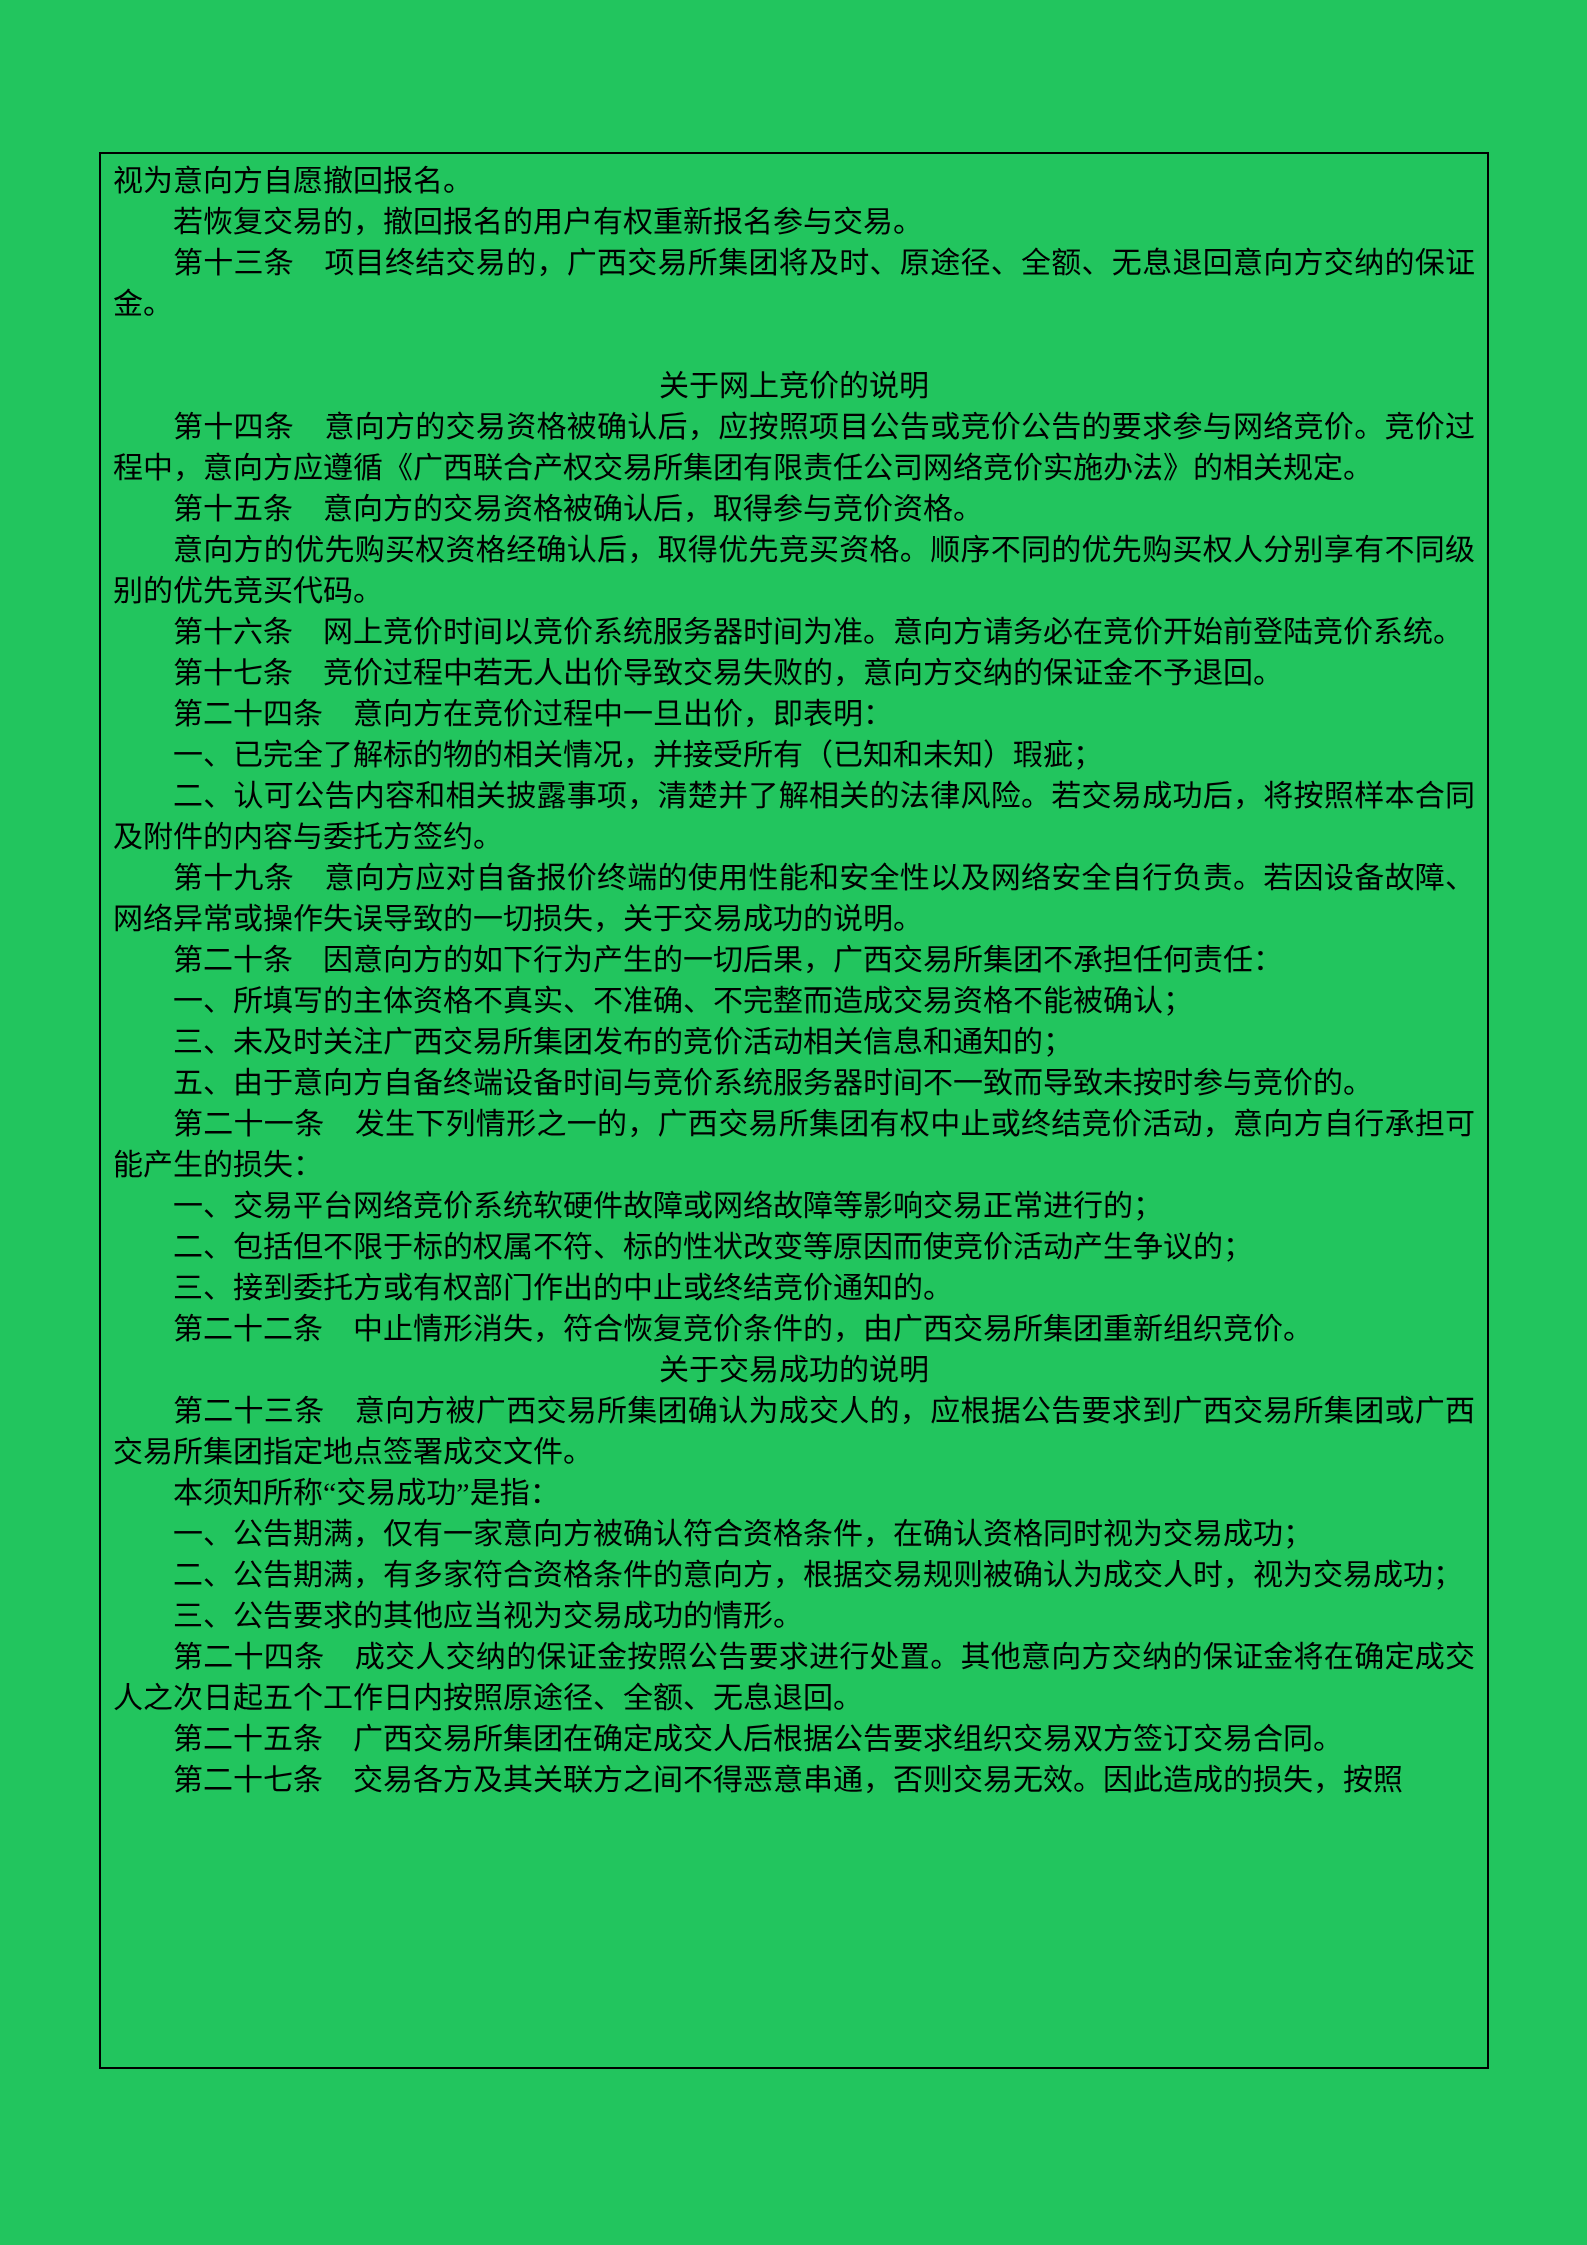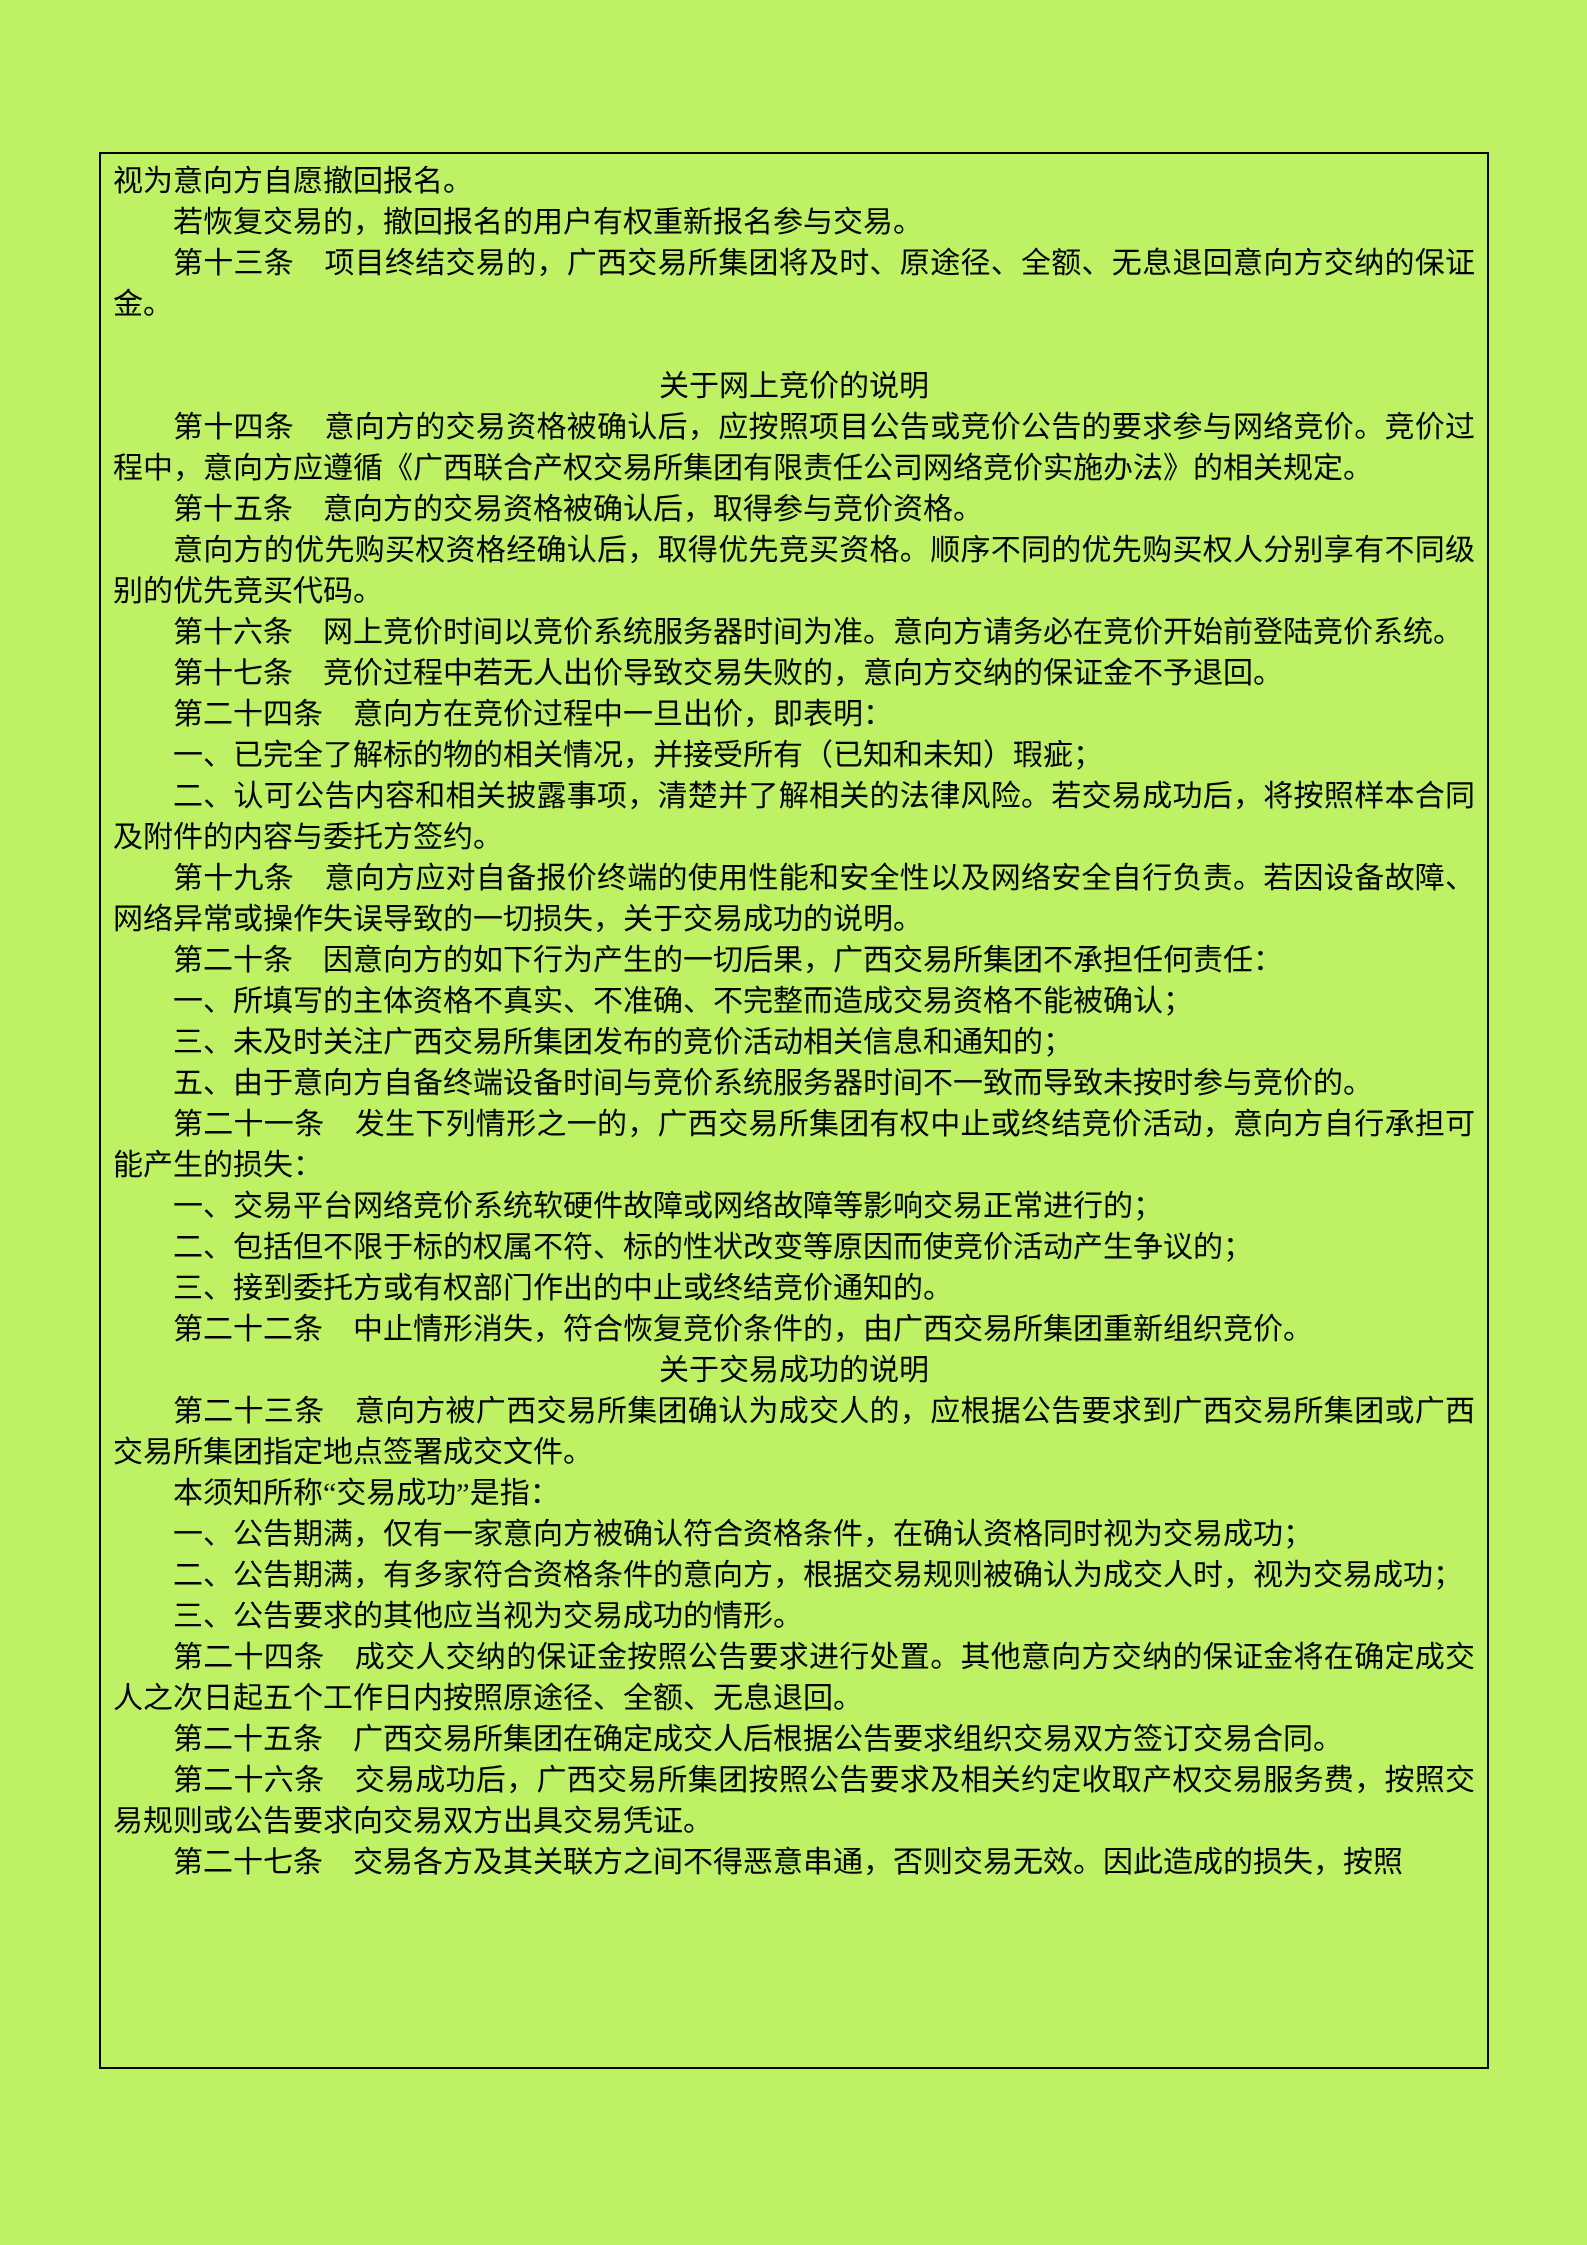--- a/index.html
+++ b/index.html
@@ -4,21 +4,21 @@
 <style>
   html, body {
     margin: 0;
     padding: 0;
     background: #ffffff;
   }
   .page {
     position: relative;
     width: 1587px;
     height: 2245px;
-    background: #bef264;
+    background: #22c55e;
     font-family: "Liberation Serif", "DejaVu Serif", serif;
   }
   .doc-box {
     position: absolute;
     left: 99px;
     top: 152px;
     width: 1390px;
     height: 1917px;
     border: 2px solid #000000;
     box-sizing: border-box;
@@ -75,16 +75,15 @@
       <p class="block body indent">三、接到委托方或有权部门作出的中止或终结竞价通知的。</p>
       <p class="block body indent">第二十二条　中止情形消失，符合恢复竞价条件的，由广西交易所集团重新组织竞价。</p>
       <p class="block heading">关于交易成功的说明</p>
       <p class="block body indent">第二十三条　意向方被广西交易所集团确认为成交人的，应根据公告要求到广西交易所集团或广西交易所集团指定地点签署成交文件。</p>
       <p class="block body indent">本须知所称“交易成功”是指：</p>
       <p class="block body indent">一、公告期满，仅有一家意向方被确认符合资格条件，在确认资格同时视为交易成功；</p>
       <p class="block body indent">二、公告期满，有多家符合资格条件的意向方，根据交易规则被确认为成交人时，视为交易成功；</p>
       <p class="block body indent">三、公告要求的其他应当视为交易成功的情形。</p>
       <p class="block body indent">第二十四条　成交人交纳的保证金按照公告要求进行处置。其他意向方交纳的保证金将在确定成交人之次日起五个工作日内按照原途径、全额、无息退回。</p>
       <p class="block body indent">第二十五条　广西交易所集团在确定成交人后根据公告要求组织交易双方签订交易合同。</p>
-      <p class="block body indent">第二十六条　交易成功后，广西交易所集团按照公告要求及相关约定收取产权交易服务费，按照交易规则或公告要求向交易双方出具交易凭证。</p>
       <p class="block body indent">第二十七条　交易各方及其关联方之间不得恶意串通，否则交易无效。因此造成的损失，按照</p>
     </div>
 </div>
 
 </body></html>

